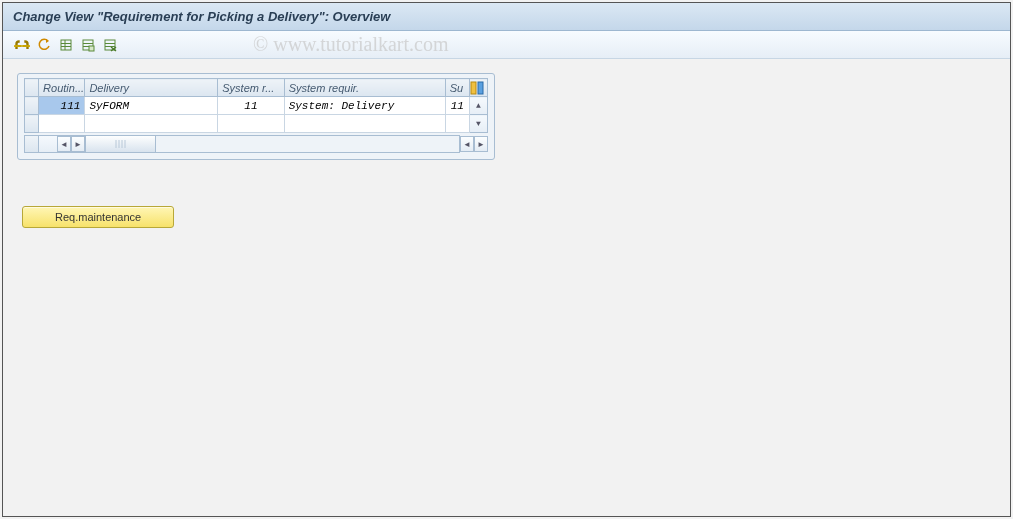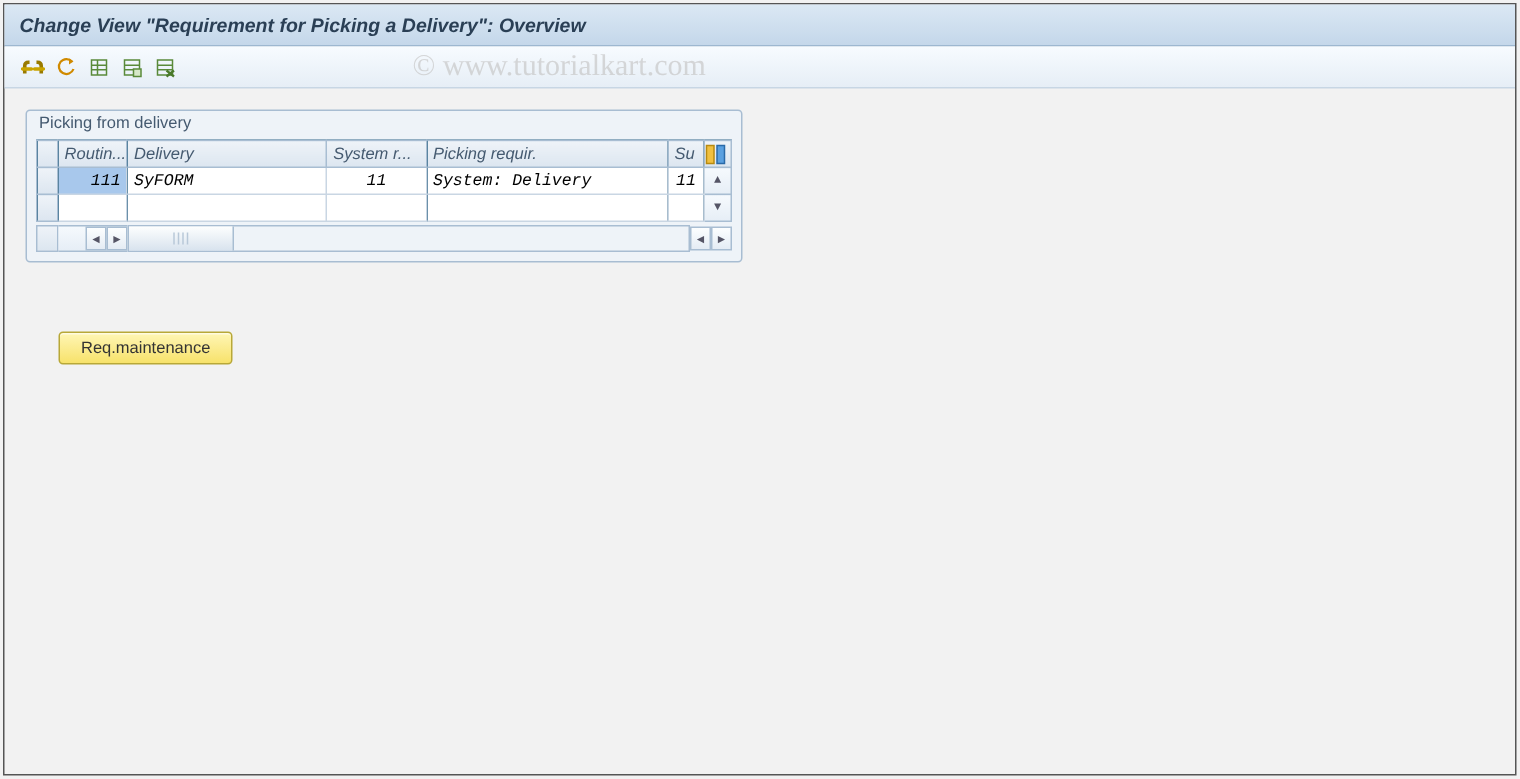--- a/index.html
+++ b/index.html
@@ -52,21 +52,20 @@
     
     .watermark {
       position: absolute;
       top: 30px;
       left: 250px;
       font-size: 20px;
       color: rgba(200,200,200,0.7);
       font-family: Georgia, serif;
       pointer-events: none;
       z-index: 50;
-      margin-left: 22px;
     }
     
     .group-box {
       margin: 14px;
       width: 478px;
       border: 1px solid #a8bdd2;
       border-radius: 3px;
       background: #eef3f8;
       position: relative;
       padding: 0;
@@ -172,26 +171,26 @@
       height: 16px;
       width: 70px;
       background: linear-gradient(#fdfefe,#d8e3ee);
       border-right: 1px solid #a8bdd2;
     }
     .hscroll-row .right-arrows {
       display:flex;
     }
     
     .req-btn {
-      margin: 32px 36px;
+      margin: 32px 19px;
       display: inline-block;
       background: linear-gradient(#fff6b5, #f7e26b);
       border: 1px solid #b8a838;
       border-radius: 3px;
-      padding: 4px 14px;
+      padding: 4px 32px;
       font-size: 11px;
       color: #333;
       cursor: pointer;
       box-shadow: inset 0 1px 0 #fffbe0;
     }
     svg { display:block; }
   </style>
 </head>
 <body>
 
@@ -238,40 +237,39 @@
         <line x1="2" y1="8.5" x2="12" y2="8.5" stroke="#5a8a3a"></line>
         <line x1="8" y1="9" x2="13" y2="13" stroke="#4a7a2a" stroke-width="1.5"></line>
         <line x1="13" y1="9" x2="8" y2="13" stroke="#4a7a2a" stroke-width="1.5"></line>
       </svg>
     </span>
   </div>
 
   <div class="watermark">© www.tutorialkart.com</div>
 
   <div class="group-box">
-    <div class="group-label">Picking from delivery</div>
 
     <div class="grid-wrap">
       <table class="grid">
         <colgroup>
           <col class="col-sel">
             <col class="col-rout">
             <col class="col-req">
           <col class="col-syform">
             <col class="col-sysreq">
             <col class="col-su">
           <col style="width:18px">
         </colgroup>
         <thead>
           <tr>
             <th class="row-selector"></th>
             <th>Routin...</th>
             <th>Delivery</th>
             <th>System r...</th>
-            <th>Picking requir.</th>
+            <th>System requir.</th>
             <th>Su</th>
             <th class="config-th">
               <svg width="14" height="14" viewBox="0 0 14 14">
                 <rect x="1" y="1" width="5" height="12" fill="#f0c040" stroke="#b88a10"></rect>
                 <rect x="8" y="1" width="5" height="12" fill="#5aa0e0" stroke="#2a6aa8"></rect>
               </svg>
             </th>
           </tr>
         </thead>
         <tbody>

